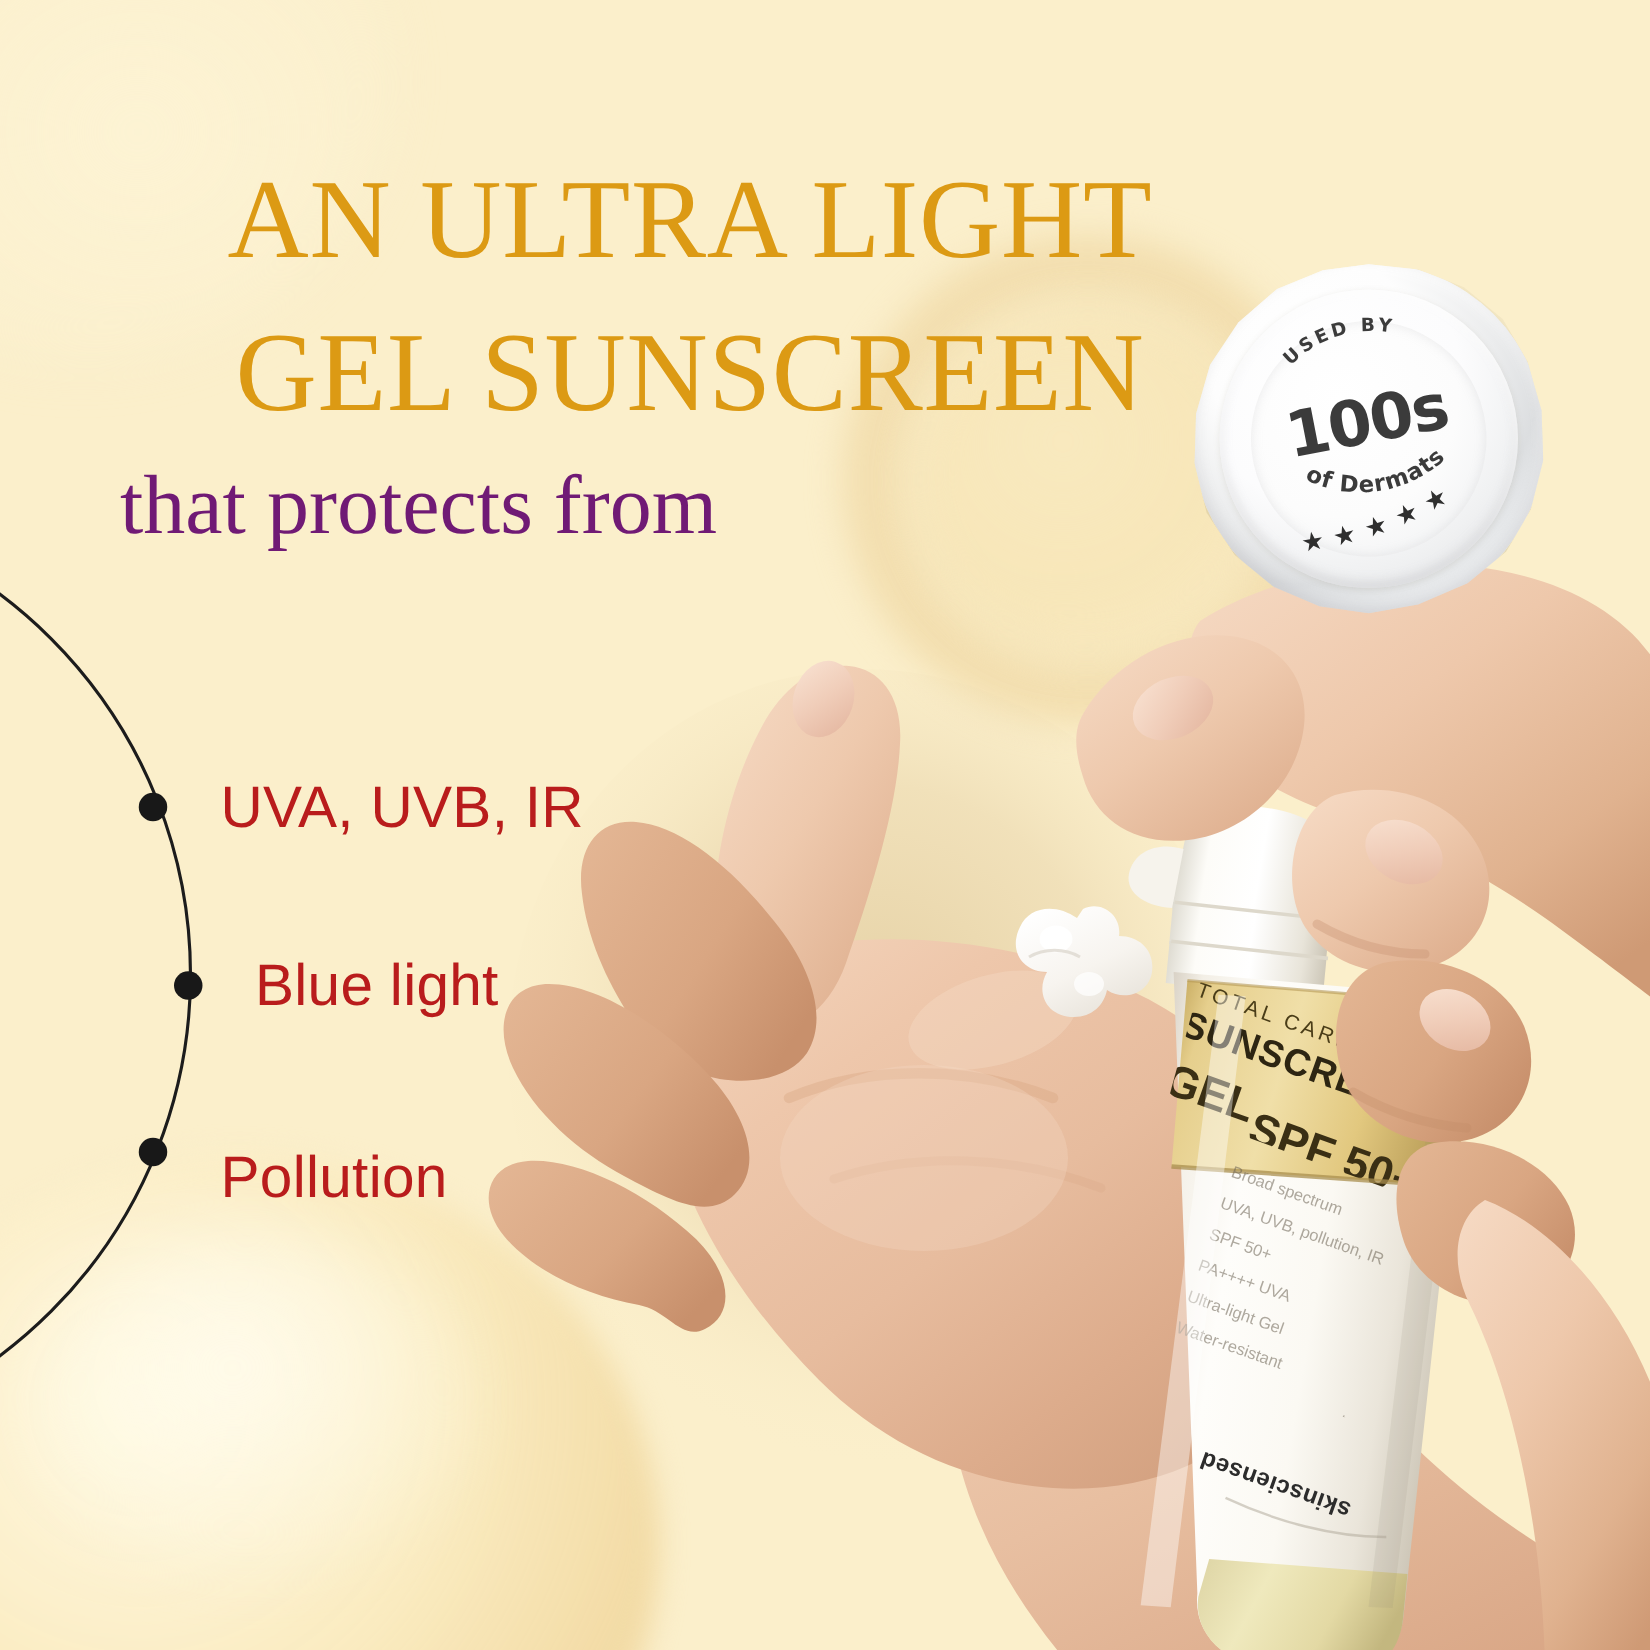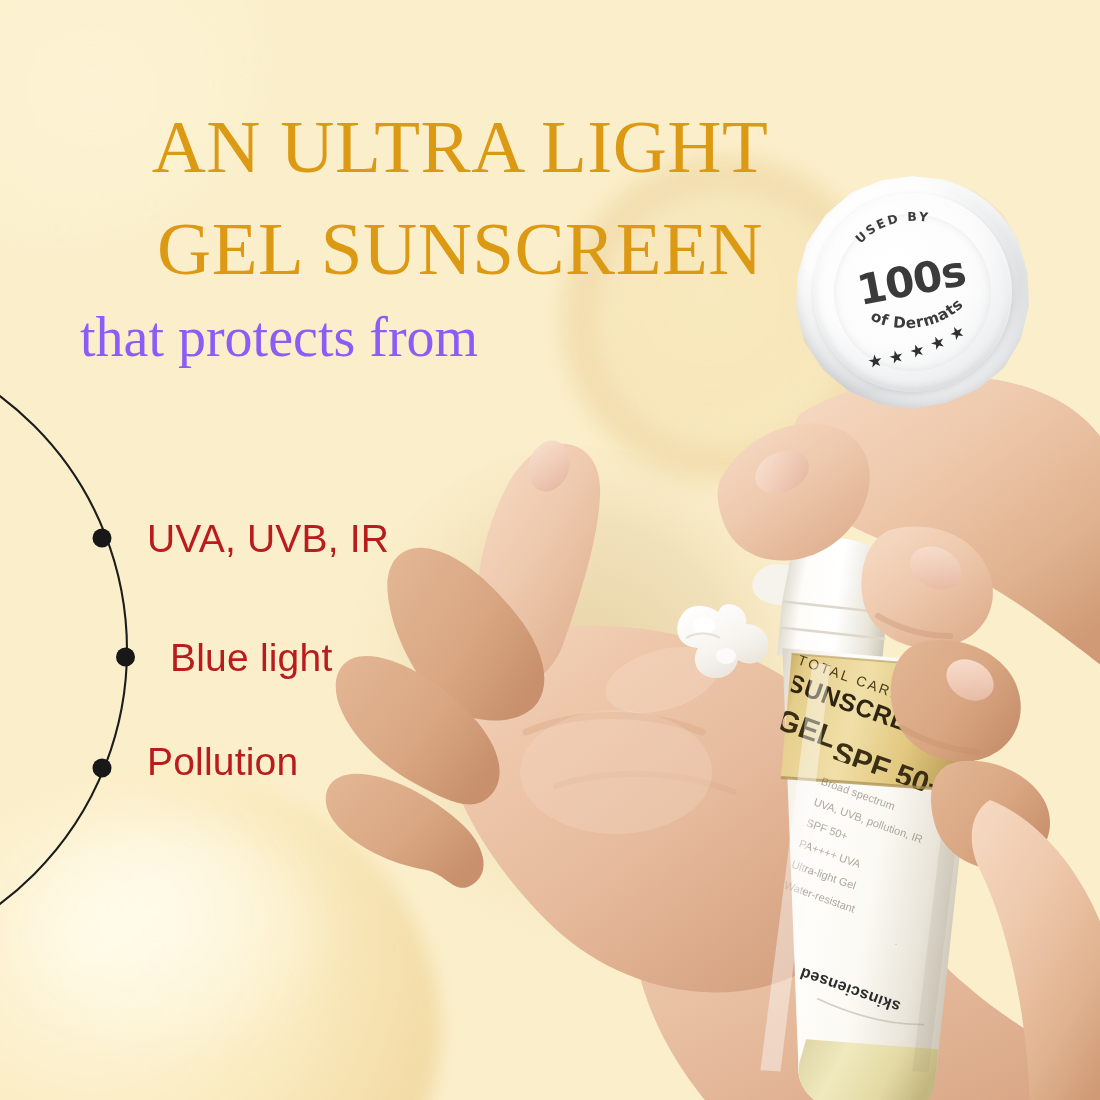--- a/index.html
+++ b/index.html
@@ -97,21 +97,21 @@
     white-space: pre-line;
     text-align: center;
   }
   #subheadline {
     position: absolute;
     left: 80px; top: 306px;
     font-family: "Liberation Serif", serif;
     font-weight: 400;
     font-size: 56px;
     line-height: 62px;
-    color: #8b5cf6;
+    color: #701a75;
     letter-spacing: 0px;
   }
 
   
   #bullets {
     position: absolute;
     left: 0; top: 500px;
     width: 420px;
   }
   .bullet-row {
@@ -123,21 +123,21 @@
   .bullet-label {
     font-family: "Liberation Sans", sans-serif;
     font-size: 39px;
     font-weight: 400;
     color: #b91c1c;
     letter-spacing: 0.2px;
     margin-left: 16px;
   }
   #bullet-0 { left: 131px; top: 17px; }
   #bullet-1 { left: 154px; top: 136px; justify-content: center; }
-  #bullet-2 { left: 131px; top: 240px; }
+  #bullet-2 { left: 131px; top: 264px; }
 
   
   #badge {
     position: absolute;
     left: 795px; top: 175px;
     width: 235px; height: 235px;
   }
   #badge-seal {
     position: absolute;
     inset: 0;

